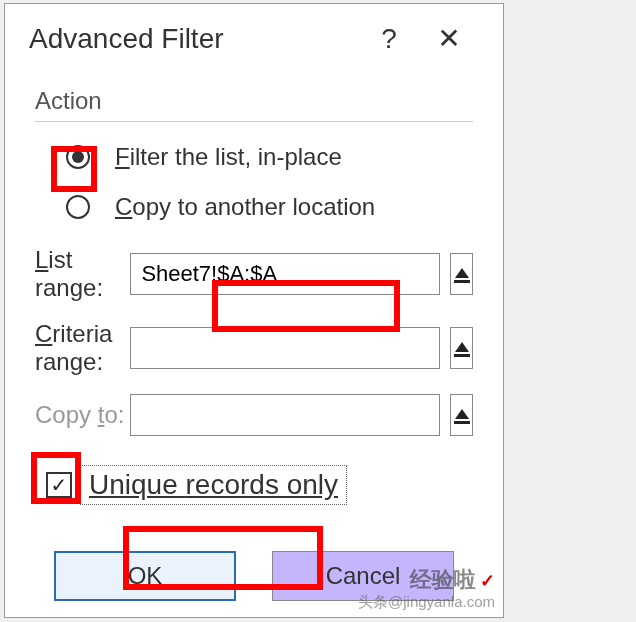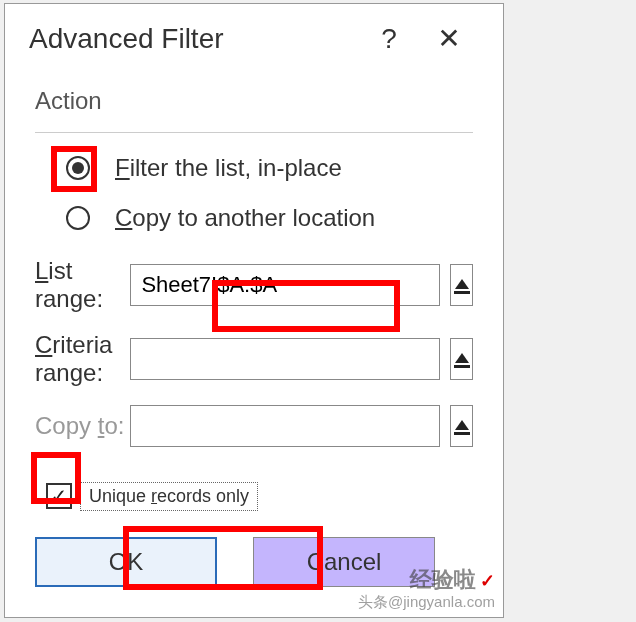--- a/index.html
+++ b/index.html
@@ -40,21 +40,21 @@
       width: 60px;
       text-align: center;
       cursor: pointer;
     }
     .content {
       padding: 20px 30px 0 30px;
     }
     .section-label {
       font-size: 24px;
       color: #555;
-      margin-bottom: 17px;
+      margin-bottom: 6px;
     }
     .hr-line {
       border: none;
       border-top: 1px solid #ccc;
       margin-bottom: 14px;
     }
     .radio-row {
       display: flex;
       align-items: center;
       margin-left: 22px;
@@ -155,35 +155,36 @@
       background: #fff;
     }
     .checkmark {
       font-size: 20px;
       line-height: 1;
       color: #222;
     }
     .check-label-wrap {
       border: 1.5px dotted #666;
       padding: 3px 8px;
-      font-size: 18px;
-      color: #333;
+      font-size: 28px;
+      color: #333;
+      text-decoration: underline;
     }
     .redbox-check {
       position: absolute;
       left: 26px; top: 448px;
       width: 50px; height: 52px;
       border: 6px solid #ff0000;
       pointer-events: none;
     }
     .button-row {
       display: flex;
-      justify-content: flex-start;
+      justify-content: center;
       gap: 36px;
-      margin-top: 20px;
+      margin-top: 45px;
     }
     .dlg-button {
       width: 182px; height: 50px;
       border: 1.5px solid #888;
       background: #c4b5fd;
       font-size: 24px;
       color: #333;
       display: flex; align-items: center; justify-content: center;
       cursor: pointer;
     }

